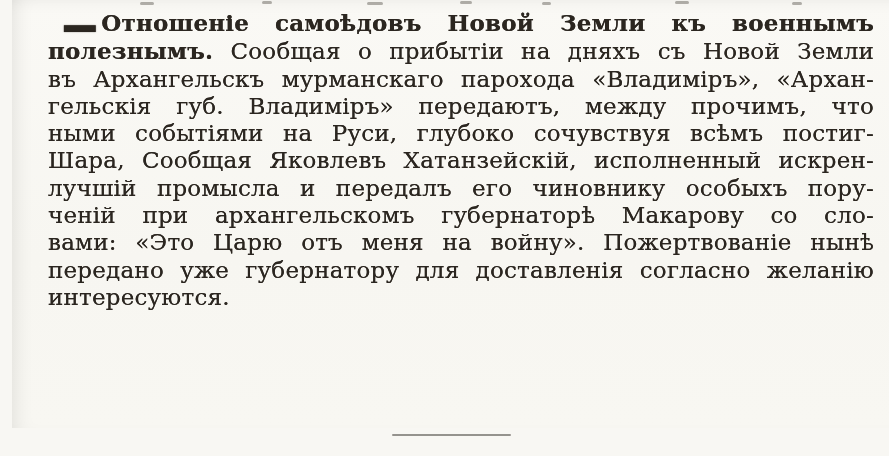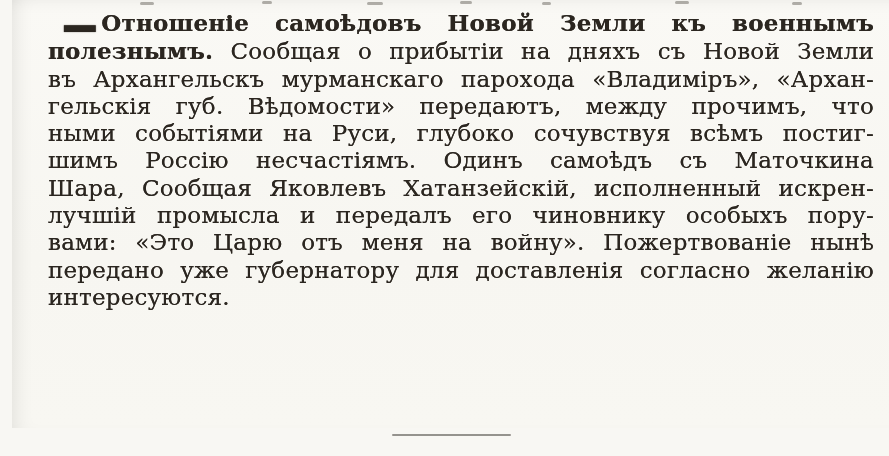--- a/index.html
+++ b/index.html
@@ -85,25 +85,25 @@
   <div class="artifact a3"></div>
   <div class="artifact a4"></div>
   <div class="artifact a5"></div>
   <div class="artifact a6"></div>
   <div class="artifact a7"></div>
 
   <div class="column">
     <div class="line first"><span class="lead-dash">—</span><span class="b">Отношеніе самоѣдовъ Новой Земли къ военнымъ</span></div>
     <div class="line"><span class="b">полезнымъ.</span><span> Сообщая о прибытіи на дняхъ съ Новой Земли</span></div>
     <div class="line"><span>въ Архангельскъ мурманскаго парохода «Владиміръ», «Архан-</span></div>
-    <div class="line"><span>гельскія губ. Вѣдомости» передаютъ, между прочимъ, что</span></div>
+    <div class="line"><span>гельскія губ. Владиміръ» передаютъ, между прочимъ, что</span></div>
     <div class="line"><span>ными событіями на Руси, глубоко сочувствуя всѣмъ постиг-</span></div>
-    <div class="line"><span>шимъ Россію несчастіямъ. Одинъ самоѣдъ съ Маточкина</span></div>
     <div class="line"><span>Шара, Сообщая Яковлевъ Хатанзейскій, исполненный искрен-</span></div>
     <div class="line"><span>лучшій промысла и передалъ его чиновнику особыхъ пору-</span></div>
+    <div class="line"><span>ченій при архангельскомъ губернаторѣ Макарову со сло-</span></div>
     <div class="line"><span>вами: «Это Царю отъ меня на войну». Пожертвованіе нынѣ</span></div>
     <div class="line"><span>передано уже губернатору для доставленія согласно желанію</span></div>
     <div class="line last"><span>интересуются.</span></div>
   </div>
 
   <div class="divider"></div>
 
 </div>
 
 </body></html>

